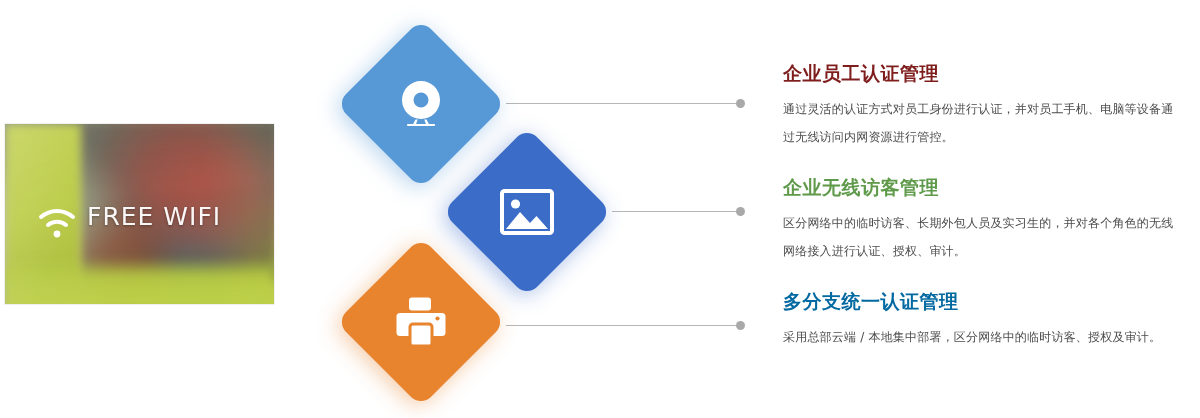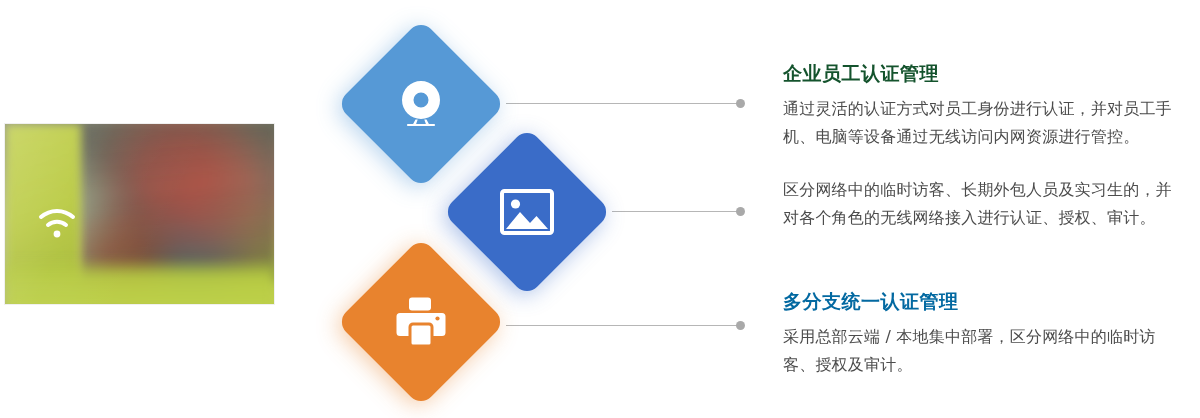--- a/index.html
+++ b/index.html
@@ -145,26 +145,26 @@
   .b2 { top: 176px; }
   .b3 { top: 290px; }
   .block h3 {
     margin: 0 0 10px 0;
     font-size: 19px;
     font-weight: bold;
     letter-spacing: .5px;
     line-height: 1.2;
     font-family: "DejaVu Sans", sans-serif;
   }
-  .b1 h3 { color: #14532d; }
+  .b1 h3 { color: #7f1d1d; }
   .b2 h3 { color: #5e9a4a; }
   .b3 h3 { color: #0369a1; }
   .block p {
     margin: 0;
-    font-size: 16px;
+    font-size: 12px;
     line-height: 28px;
     color: #4c4c4c;
     font-family: "DejaVu Sans", sans-serif;
     letter-spacing: .2px;
   }
 </style>
 </head>
 <body>
 
 <div class="photo">
@@ -176,20 +176,21 @@
 
   <div class="photo-wifi">
     <svg viewBox="0 0 40 34" width="40" height="34" aria-hidden="true">
       <g fill="none" stroke="#ffffff" stroke-width="4" stroke-linecap="round">
         <path d="M4 11 A 24 24 0 0 1 36 11"></path>
         <path d="M11 19 A 14 14 0 0 1 29 19"></path>
       </g>
       <circle cx="20" cy="28" r="3.4" fill="#ffffff"></circle>
     </svg>
   </div>
+  <div class="photo-caption">FREE WIFI</div>
 </div>
 
 <div class="connector c1"></div>
 <div class="dot dot1"></div>
 <div class="connector c2"></div>
 <div class="dot dot2"></div>
 <div class="connector c3"></div>
 <div class="dot dot3"></div>
 
 <div class="diamond d1">
@@ -224,20 +225,21 @@
 </div>
 
 <div class="blocks">
 
   <div class="block b1">
     <h3>企业员工认证管理</h3>
     <p>通过灵活的认证方式对员工身份进行认证，并对员工手机、电脑等设备通过无线访问内网资源进行管控。</p>
   </div>
 
   <div class="block b2">
+    <h3>企业无线访客管理</h3>
     <p>区分网络中的临时访客、长期外包人员及实习生的，并对各个角色的无线网络接入进行认证、授权、审计。</p>
   </div>
 
   <div class="block b3">
     <h3>多分支统一认证管理</h3>
     <p>采用总部云端 / 本地集中部署，区分网络中的临时访客、授权及审计。</p>
   </div>
 
 </div>
 

